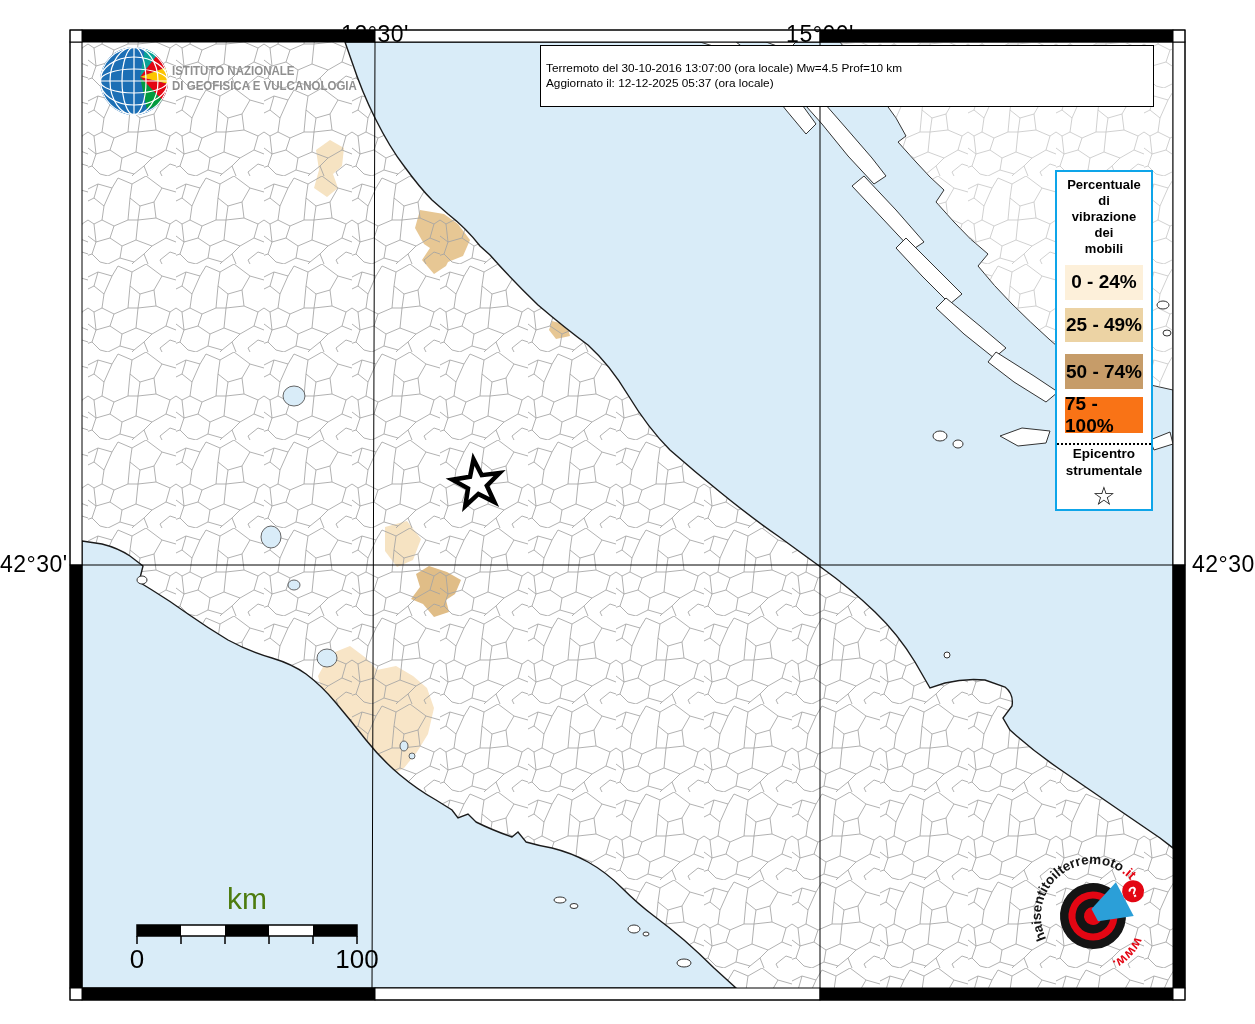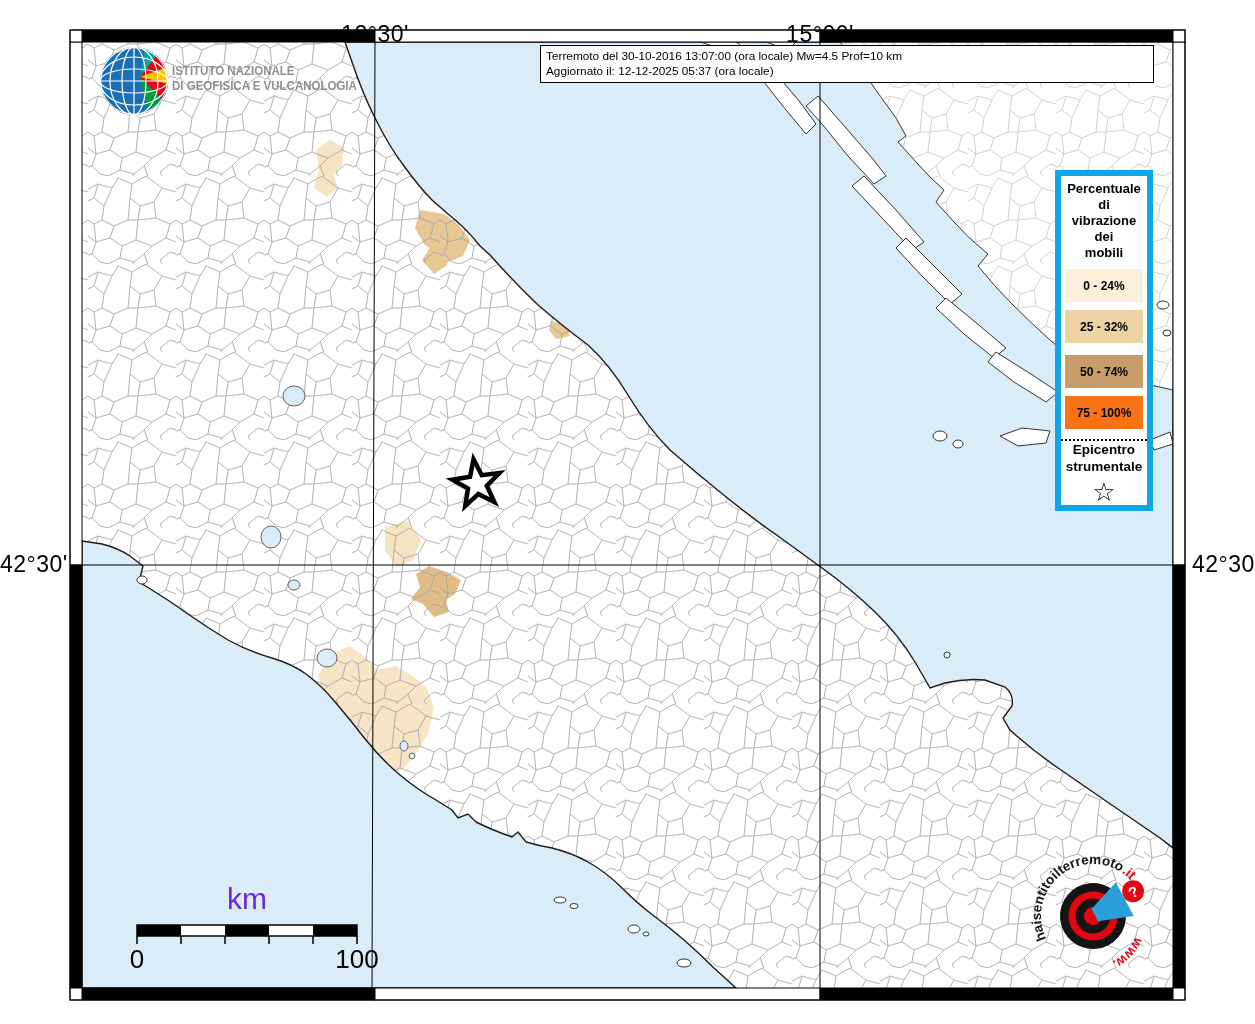--- a/index.html
+++ b/index.html
@@ -2,37 +2,37 @@
 <html><head>
 <meta charset="utf-8">
 <style>
   html,body{margin:0;padding:0;background:#fff;}
   #stage{position:relative;width:1255px;height:1024px;background:#fff;overflow:hidden;
          font-family:"Liberation Sans","DejaVu Sans",sans-serif;}
   #map-svg{position:absolute;left:0;top:0;}
   .coord{position:absolute;font-size:23px;color:#000;letter-spacing:0.5px;}
   .coord.center{width:140px;text-align:center;margin-top:20px;}
   #info-box{position:absolute;left:540px;top:45px;width:614px;background:#fff;
-            border:1.5px solid #000;box-sizing:border-box;padding:3px 5px;
+            border:1.5px solid #000;box-sizing:border-box;padding:15px 5px;
             font-size:11.8px;line-height:15px;white-space:nowrap;overflow:hidden;color:#000;}
   #legend{position:absolute;left:1055px;top:170px;width:98px;height:341px;background:#fff;
-          border:6px solid #0ea5e9;box-sizing:border-box;display:flex;flex-direction:column;
+          border:2px solid #0ea5e9;box-sizing:border-box;display:flex;flex-direction:column;
           align-items:center;padding-top:5px;}
   .legend-title-line{font-size:13px;font-weight:bold;line-height:16px;color:#000;}
   .swatch{width:78px;height:36px;margin-top:8px;display:flex;align-items:center;
-          justify-content:center;font-size:12px;font-weight:bold;color:#000;}
+          justify-content:center;font-size:19px;font-weight:bold;color:#000;}
   .legend-divider{width:100%;border-top:2px dotted #000;margin-top:10px;}
   .legend-epi-line{font-size:13.5px;font-weight:bold;line-height:17px;color:#000;}
   .legend-epi-line:first-of-type{margin-top:6px;}
   #legend-star{font-size:26px;line-height:26px;margin-top:4px;color:#000;}
   #ingv-text{position:absolute;left:172px;top:64px;color:#8f8f8f;font-weight:bold;
              font-size:12.5px;line-height:15px;transform:scaleX(0.92);transform-origin:left top;
              letter-spacing:0px;}
   #km-label{position:absolute;left:187px;top:882px;width:120px;text-align:center;
-            font-size:30px;color:#6d28d9;}
+            font-size:30px;color:#4d7c0f;}
   .scale-num{position:absolute;top:944px;width:80px;text-align:center;font-size:26px;color:#000;}
 </style>
 </head>
 <body>
 
 <div id="stage">
 
 <svg id="map-svg" width="1255" height="1024" viewBox="0 0 1255 1024">
   <defs>
     <clipPath id="inner-clip">
@@ -205,21 +205,21 @@
   <div>Aggiornato il: 12-12-2025 05:37 (ora locale)</div>
 </div>
 
 <div id="legend">
   <div class="legend-title-line">Percentuale</div>
   <div class="legend-title-line">di</div>
   <div class="legend-title-line">vibrazione</div>
   <div class="legend-title-line">dei</div>
   <div class="legend-title-line">mobili</div>
   <div class="swatch" style="background-color: rgb(253, 240, 218);">0 - 24%</div>
-  <div class="swatch" style="background-color: rgb(236, 211, 164);">25 - 32%</div>
+  <div class="swatch" style="background-color: rgb(236, 211, 164);">25 - 49%</div>
   <div class="swatch" style="background-color: rgb(198, 156, 105); margin-top: 12px;">50 - 74%</div>
   <div class="swatch" style="background-color: #f97316;">75 - 100%</div>
   <div class="legend-divider"></div>
   <div class="legend-epi-line">Epicentro</div>
   <div class="legend-epi-line">strumentale</div>
   <div id="legend-star">☆</div>
 </div>
 
 <div id="ingv-text">
   <div>ISTITUTO NAZIONALE</div>

